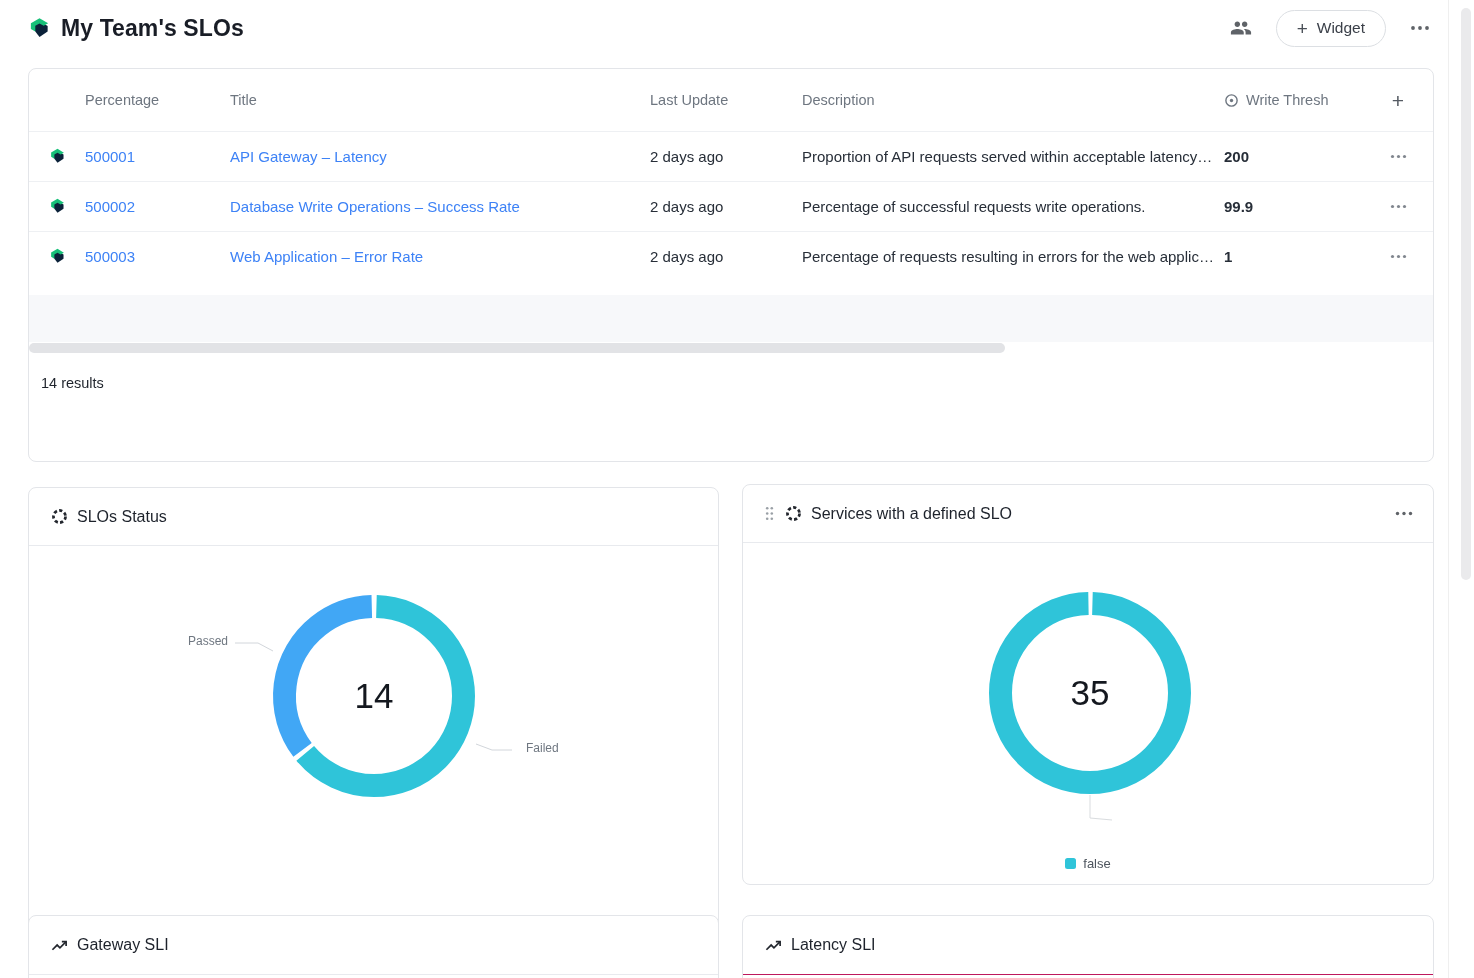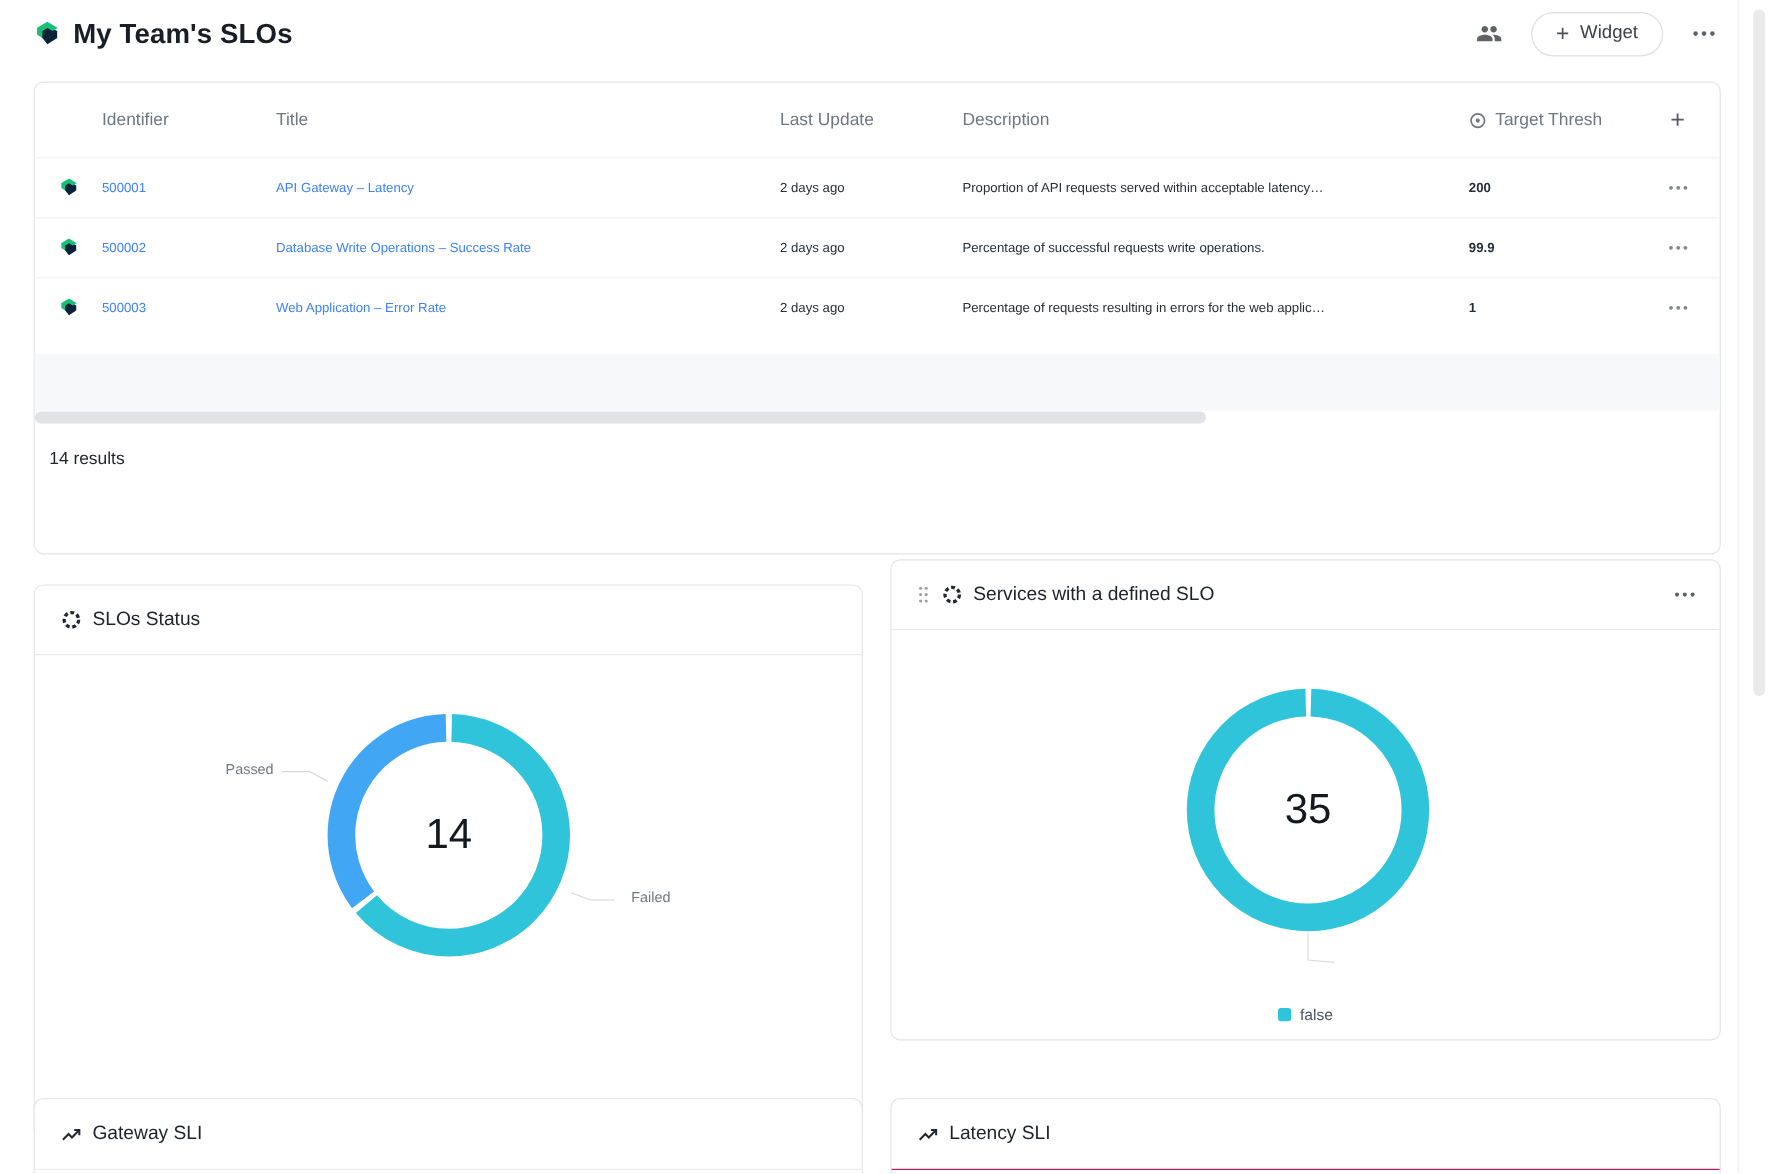--- a/index.html
+++ b/index.html
@@ -18,33 +18,33 @@
   .widget-btn .plus { font-size:19px; color:#4a4f57; font-weight:400; line-height:1; }
 
   
   .card { position:absolute; background:#fff; border:1px solid #e3e5e9; border-radius:8px; }
   .card-head { display:flex; align-items:center; gap:9px; border-bottom:1px solid #e8eaee; }
   .card-title { font-size:16px; font-weight:500; color:#1d222b; }
   .head-more { margin-left:auto; }
 
   .table-card   { left:28px;  top:68px;  width:1406px; height:394px; }
   .status-card  { left:28px;  top:487px; width:691px;  height:464px; }
-  .services-card{ left:742px; top:466px; width:692px;  height:401px; }
+  .services-card{ left:742px; top:484px; width:692px;  height:401px; }
   .success-card { left:28px;  top:915px; width:691px;  height:140px; }
   .latency-card { left:742px; top:915px; width:692px;  height:140px; }
 
   .table-card .card-head { height:50px; padding:0 18px 0 27px; }
   .chart-head { height:58px; padding:0 16px 0 22px; }
   .sli-head   { height:59px; padding:0 16px 0 22px; border-bottom:1px solid #e8eaee; }
 
   
   .thead, .trow { display:grid; grid-template-columns:56px 145px 420px 152px 415px 146px 1fr;
                   align-items:center; }
   .thead { height:62px; color:#6e7680; font-size:14.5px; }
-  .trow  { height:50px; border-top:1px solid #eef0f3; font-size:11px; color:#272e38; }
+  .trow  { height:50px; border-top:1px solid #eef0f3; font-size:15px; color:#272e38; }
   .cell-icon { display:flex; justify-content:center; }
   a.cell-link { color:#3d82f6; text-decoration:none; cursor:pointer; }
   .cell-desc { white-space:nowrap; overflow:hidden; padding-right:10px; }
   .th-target { display:flex; align-items:center; gap:7px; padding-left:7px; }
   .cell-target { padding-left:7px;font-weight:bold; }
   .cell-actions { display:flex; justify-content:center; }
   .addcol-btn { background:none; border:none; cursor:pointer; font-size:21px; color:#555b63;
                 font-family:inherit; line-height:1; margin:0 auto; }
   .row-more { background:none; border:none; cursor:pointer; padding:6px; display:flex; }
 
@@ -116,32 +116,32 @@
         </svg>
       </span>
     </button>
   </div>
 </div>
 
 <div class="card table-card">
 
   <div class="thead">
     <div></div>
-    <div>Identifier</div>
+    <div>Percentage</div>
     <div>Title</div>
     <div>Last Update</div>
     <div>Description</div>
     <div class="th-target">
       <span style="display:flex;">
         <svg width="15" height="15" viewBox="0 0 16 16">
           <circle cx="8" cy="8" r="6" fill="none" stroke="#6e7680" stroke-width="1.5"></circle>
           <circle cx="8" cy="8" r="1.8" fill="#6e7680"></circle>
         </svg>
       </span>
-      <span>Target Thresh</span>
+      <span>Write Thresh</span>
     </div>
     <div class="cell-actions">
       <button class="addcol-btn">+</button>
     </div>
   </div>
 
   <div class="trow">
     <div class="cell-icon">
       <svg width="17" height="17" viewBox="0 0 24 24">
         <path fill="#0b2239" d="M12 4.5 L20.5 9.3 V15.2 L12 20.8 L6.8 14.2 V8.5 Z"></path>

